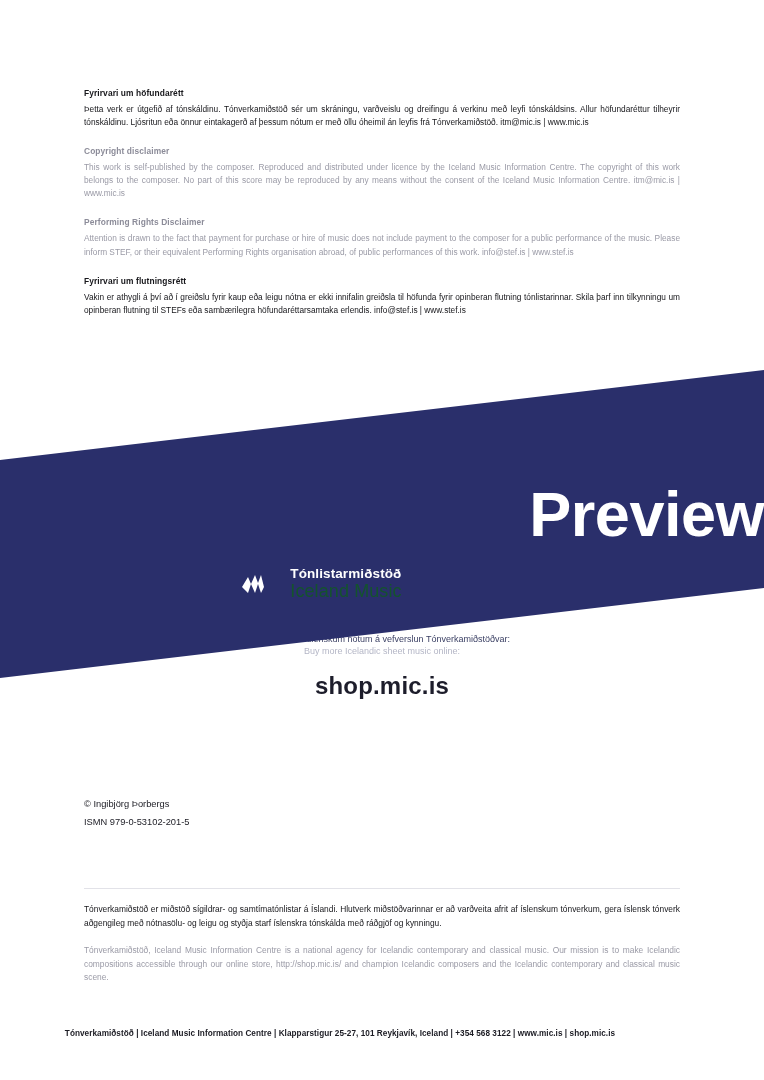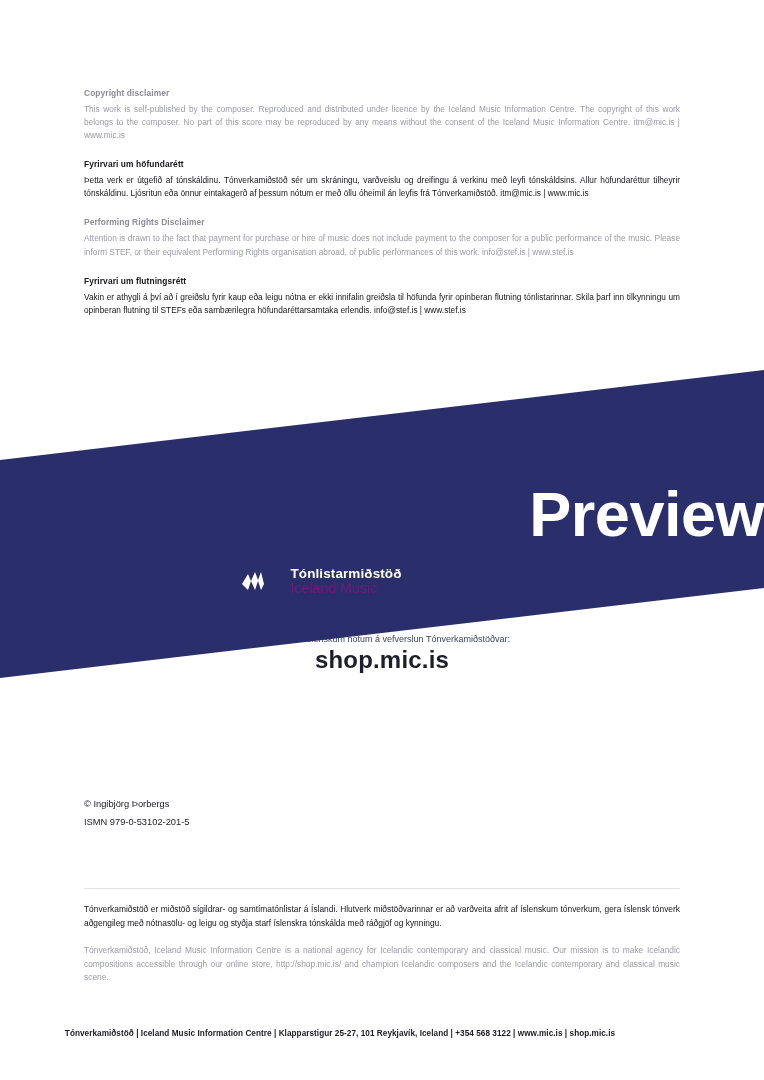--- a/index.html
+++ b/index.html
@@ -99,22 +99,22 @@
   .logo-text {
     line-height: 1.12;
   }
   .logo-text .l1 {
     font-size: 13.5px;
     font-weight: bold;
     color: #ffffff;
     letter-spacing: 0.1px;
   }
   .logo-text .l2 {
-    font-size: 14px;
-    color: #701a75;
+    font-size: 18px;
+    color: #14532d;
     letter-spacing: 0.1px;
   }
 
   
   .promo {
     position: absolute;
     left: 0;
     top: 634px;
     width: 764px;
     text-align: center;
@@ -188,43 +188,44 @@
   }
 </style>
 </head>
 <body>
 
 <div class="page">
 
   <div class="legal">
 
     <div class="sec">
+      <div class="sec-title">Fyrirvari um höfundarétt</div>
+      <div class="sec-body">Þetta verk er útgefið af tónskáldinu. Tónverkamiðstöð sér um skráningu, varðveislu og dreifingu á verkinu með leyfi tónskáldsins. Allur höfundaréttur tilheyrir tónskáldinu. Ljósritun eða önnur eintakagerð af þessum nótum er með öllu óheimil án leyfis frá Tónverkamiðstöð.  itm@mic.is  |  www.mic.is</div>
+    </div>
+
+    <div class="sec">
       <div class="sec-title muted">Copyright disclaimer</div>
       <div class="sec-body muted">This work is self-published by the composer. Reproduced and distributed under licence by the Iceland Music Information Centre. The copyright of this work belongs to the composer. No part of this score may be reproduced by any means without the consent of the Iceland Music Information Centre.  itm@mic.is  |  www.mic.is</div>
     </div>
 
     <div class="sec">
-      <div class="sec-title">Fyrirvari um höfundarétt</div>
-      <div class="sec-body">Þetta verk er útgefið af tónskáldinu. Tónverkamiðstöð sér um skráningu, varðveislu og dreifingu á verkinu með leyfi tónskáldsins. Allur höfundaréttur tilheyrir tónskáldinu. Ljósritun eða önnur eintakagerð af þessum nótum er með öllu óheimil án leyfis frá Tónverkamiðstöð.  itm@mic.is  |  www.mic.is</div>
-    </div>
-
-    <div class="sec">
       <div class="sec-title muted">Performing Rights Disclaimer</div>
       <div class="sec-body muted">Attention is drawn to the fact that payment for purchase or hire of music does not include payment to the composer for a public performance of the music. Please inform STEF, or their equivalent Performing Rights organisation abroad, of public performances of this work.  info@stef.is  |  www.stef.is</div>
     </div>
 
     <div class="sec">
       <div class="sec-title">Fyrirvari um flutningsrétt</div>
       <div class="sec-body">Vakin er athygli á því að í greiðslu fyrir kaup eða leigu nótna er ekki innifalin greiðsla til höfunda fyrir opinberan flutning tónlistarinnar. Skila þarf inn tilkynningu um opinberan flutning til STEFs eða sambærilegra höfundaréttarsamtaka erlendis. info@stef.is  |  www.stef.is</div>
     </div>
 
   </div>
 
   <div class="promo">
     <div class="is-line">Sjá meira af íslenskum nótum á vefverslun Tónverkamiðstöðvar:</div>
+    <div class="en-line">Buy more Icelandic sheet music online:</div>
     <div class="shop">shop.mic.is</div>
   </div>
 
   <svg class="band" viewBox="0 0 764 1080" preserveAspectRatio="none">
     <polygon points="0,460 764,370 764,588 0,678" fill="#2a2f6b"></polygon>
   </svg>
 
   <div class="preview-word">Preview</div>
 
   <div class="logo-group">

